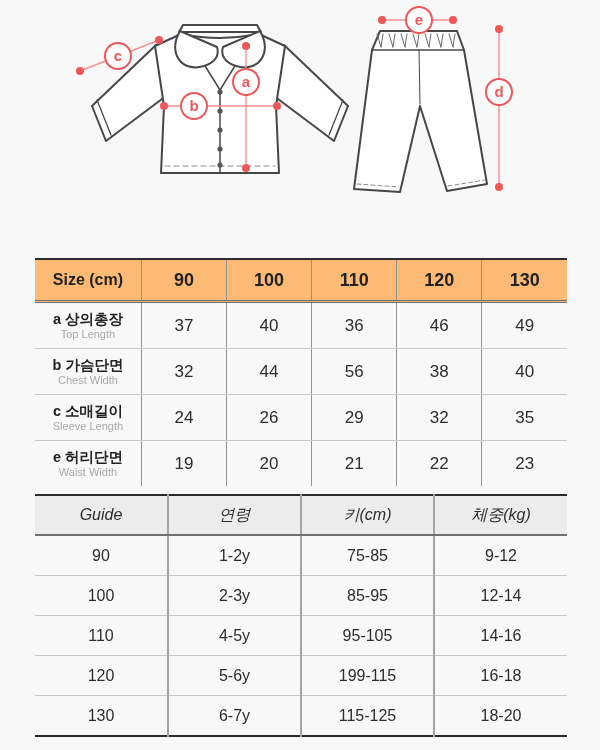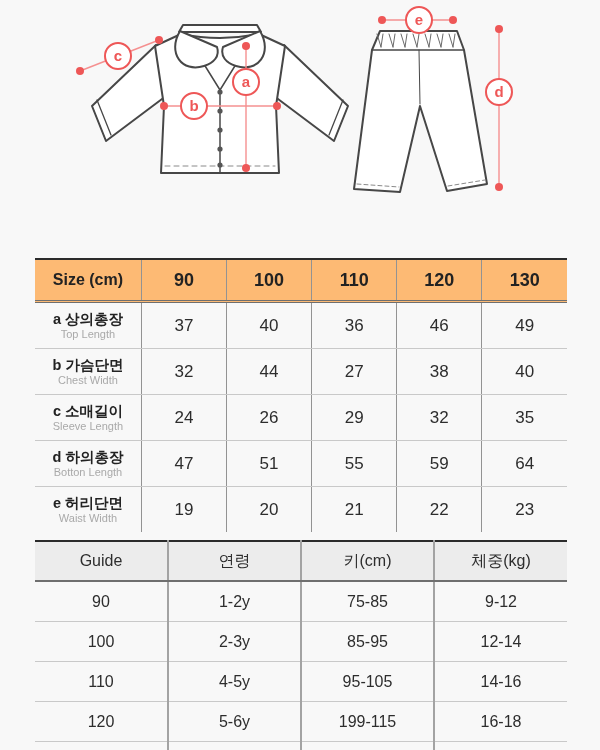--- a/index.html
+++ b/index.html
@@ -33,20 +33,21 @@
   .rowlabel .kr{display:block;font-size:14.5px;font-weight:bold;color:#222;}
   .rowlabel .en{display:block;font-size:11px;color:#a9a9a9;}
 
   
   .guide-table{margin-top:8px;border-top:2px solid #2b2b2b;border-bottom:2px solid #2b2b2b;}
   .guide-table col{width:25%;}
   .guide-table thead th{
     background:#ececec;height:36px;
     font-size:16px;font-weight:normal;color:#2d2d2d;
     border-bottom:2px solid #6f6f6f;
+    font-style:italic;
   }
   .guide-table th + th, .guide-table td + td{border-left:2px solid #a3a3a3;}
   .guide-table tbody td{
     text-align:center;height:37px;font-size:16px;color:#2d2d2d;
     border-bottom:1px solid #c9c9c9;
   }
   .guide-table tbody tr:last-child td{border-bottom:none;}
 </style>
 </head>
 <body>
@@ -159,48 +160,37 @@
         <td>46</td>
         <td>49</td>
       </tr>
       <tr>
         <td class="rowlabel">
           <span class="kr">b 가슴단면</span>
           <span class="en">Chest Width</span>
         </td>
         <td>32</td>
         <td>44</td>
-        <td>27</td>
+        <td>56</td>
         <td>38</td>
         <td>40</td>
       </tr>
       <tr>
         <td class="rowlabel">
           <span class="kr">c 소매길이</span>
           <span class="en">Sleeve Length</span>
         </td>
         <td>24</td>
         <td>26</td>
         <td>29</td>
         <td>32</td>
         <td>35</td>
       </tr>
       <tr>
         <td class="rowlabel">
-          <span class="kr">d 하의총장</span>
-          <span class="en">Botton Length</span>
-        </td>
-        <td>47</td>
-        <td>51</td>
-        <td>55</td>
-        <td>59</td>
-        <td>64</td>
-      </tr>
-      <tr>
-        <td class="rowlabel">
           <span class="kr">e 허리단면</span>
           <span class="en">Waist Width</span>
         </td>
         <td>19</td>
         <td>20</td>
         <td>21</td>
         <td>22</td>
         <td>23</td>
       </tr>
     </tbody>

